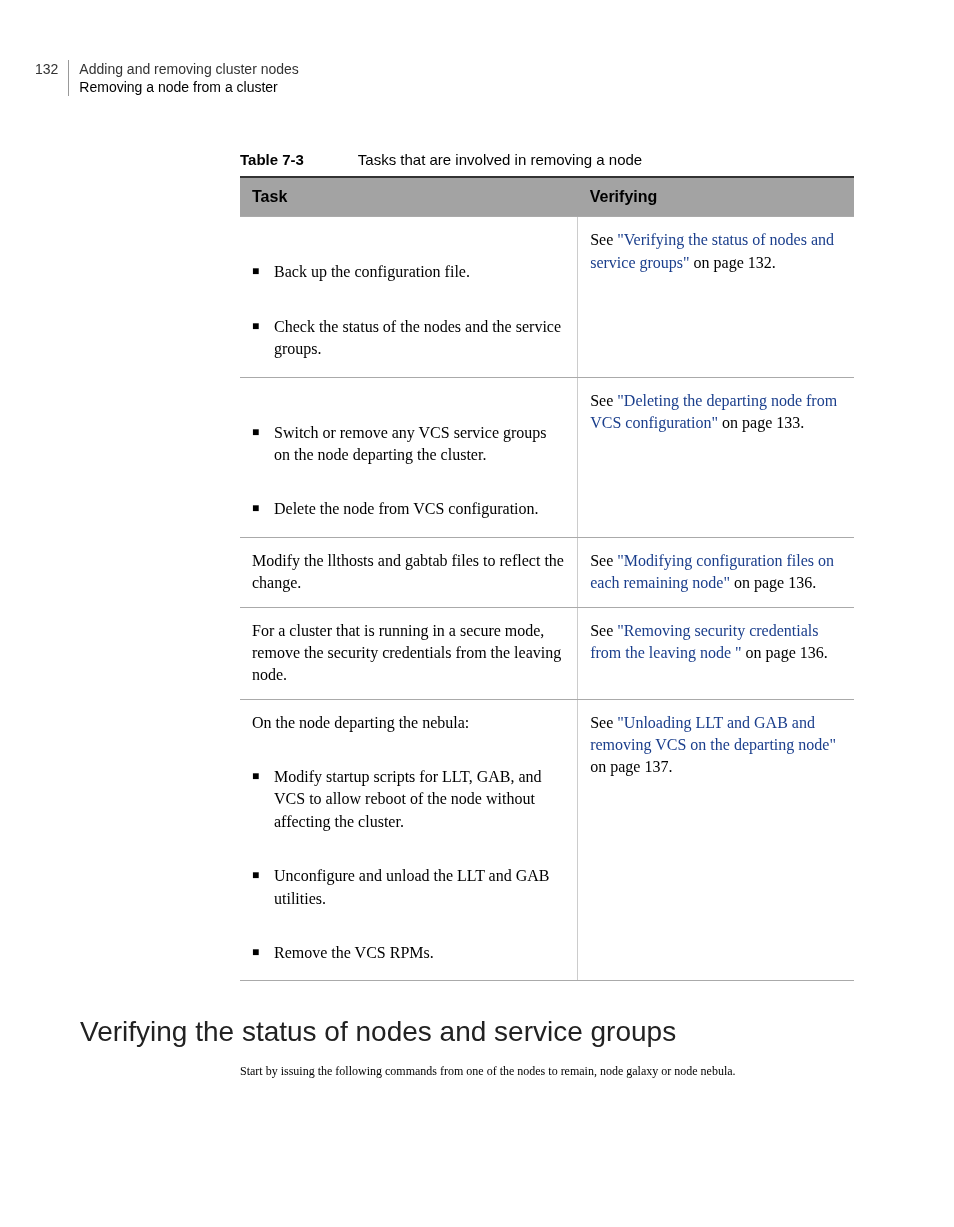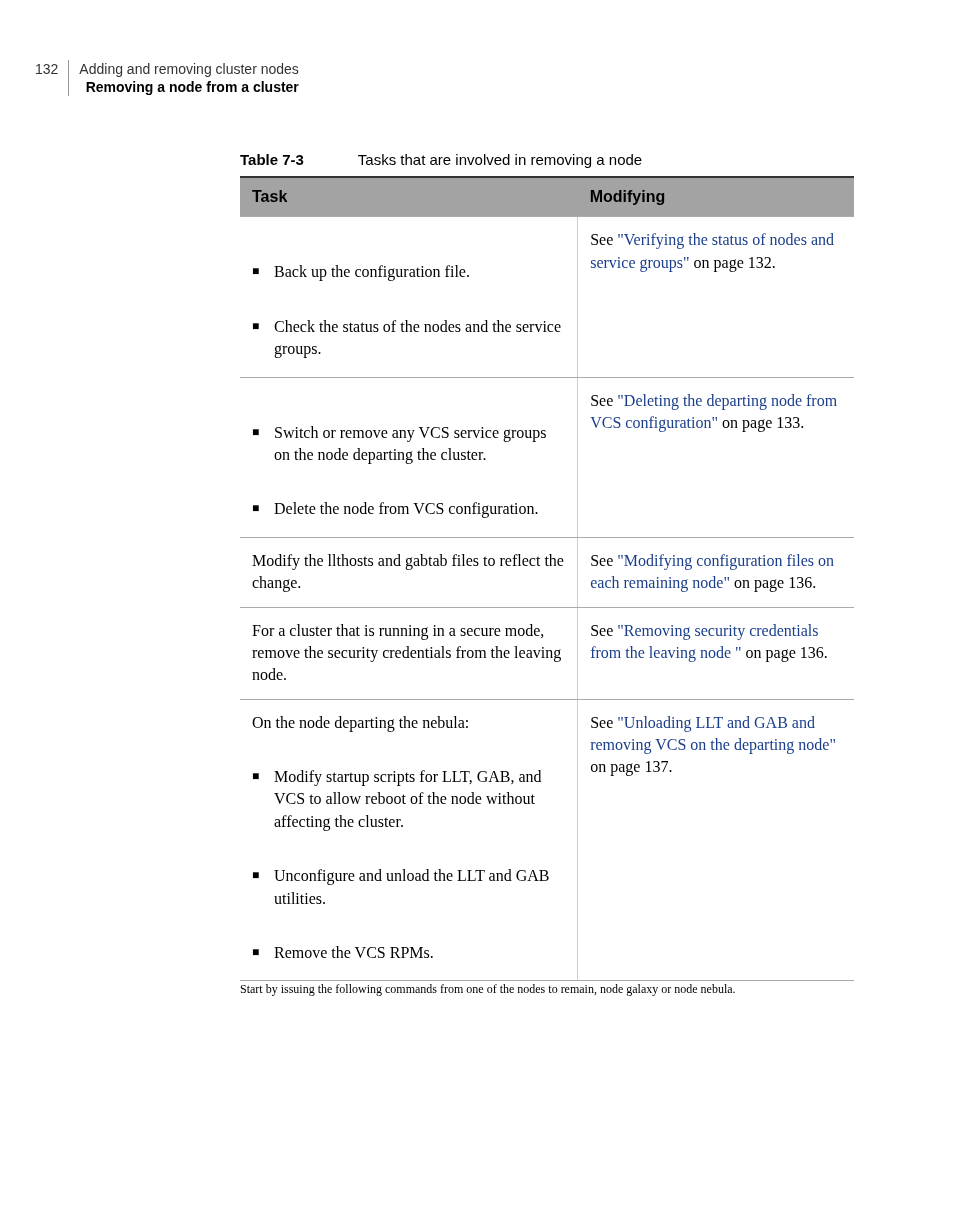--- a/index.html
+++ b/index.html
@@ -35,23 +35,22 @@
       line-height: 1.3;
     }
     .chapter-title {
       font-size: 14px;
       font-family: Arial, sans-serif;
       color: #333;
     }
     .section-title-header {
       font-size: 14px;
       font-family: Arial, sans-serif;
-      font-weight: bold;
+      font-weight: normal;
       color: #000;
-      text-align: right;
     }
     .content-area {
       padding-left: 240px;
       padding-right: 100px;
     }
     .table-caption {
       font-family: Arial, sans-serif;
       font-size: 15px;
       margin-bottom: 8px;
     }
@@ -150,21 +149,21 @@
   <div class="content-area">
     <div class="table-caption">
       <span class="table-label">Table 7-3</span>
       <span class="table-desc">Tasks that are involved in removing a node</span>
     </div>
 
     <table>
       <thead>
         <tr>
           <th>Task</th>
-          <th>Modifying</th>
+          <th>Verifying</th>
         </tr>
       </thead>
       <tbody>
         <tr>
           <td>
             <ul class="task-list">
               <li>Back up the configuration file.</li>
               <li>Check the status of the nodes and the service groups.</li>
             </ul>
           </td>
@@ -205,15 +204,16 @@
             </ul>
           </td>
           <td>
             <span>See </span><span class="link">"Unloading LLT and GAB and removing VCS on the departing node"</span><span> on page 137.</span>
           </td>
         </tr>
       </tbody>
     </table>
   </div>
 
+  <div class="section-heading">Verifying the status of nodes and service groups</div>
   <div class="body-text">Start by issuing the following commands from one of the nodes to remain, node galaxy or node nebula.</div>
 
 </div>
 
 </body></html>

